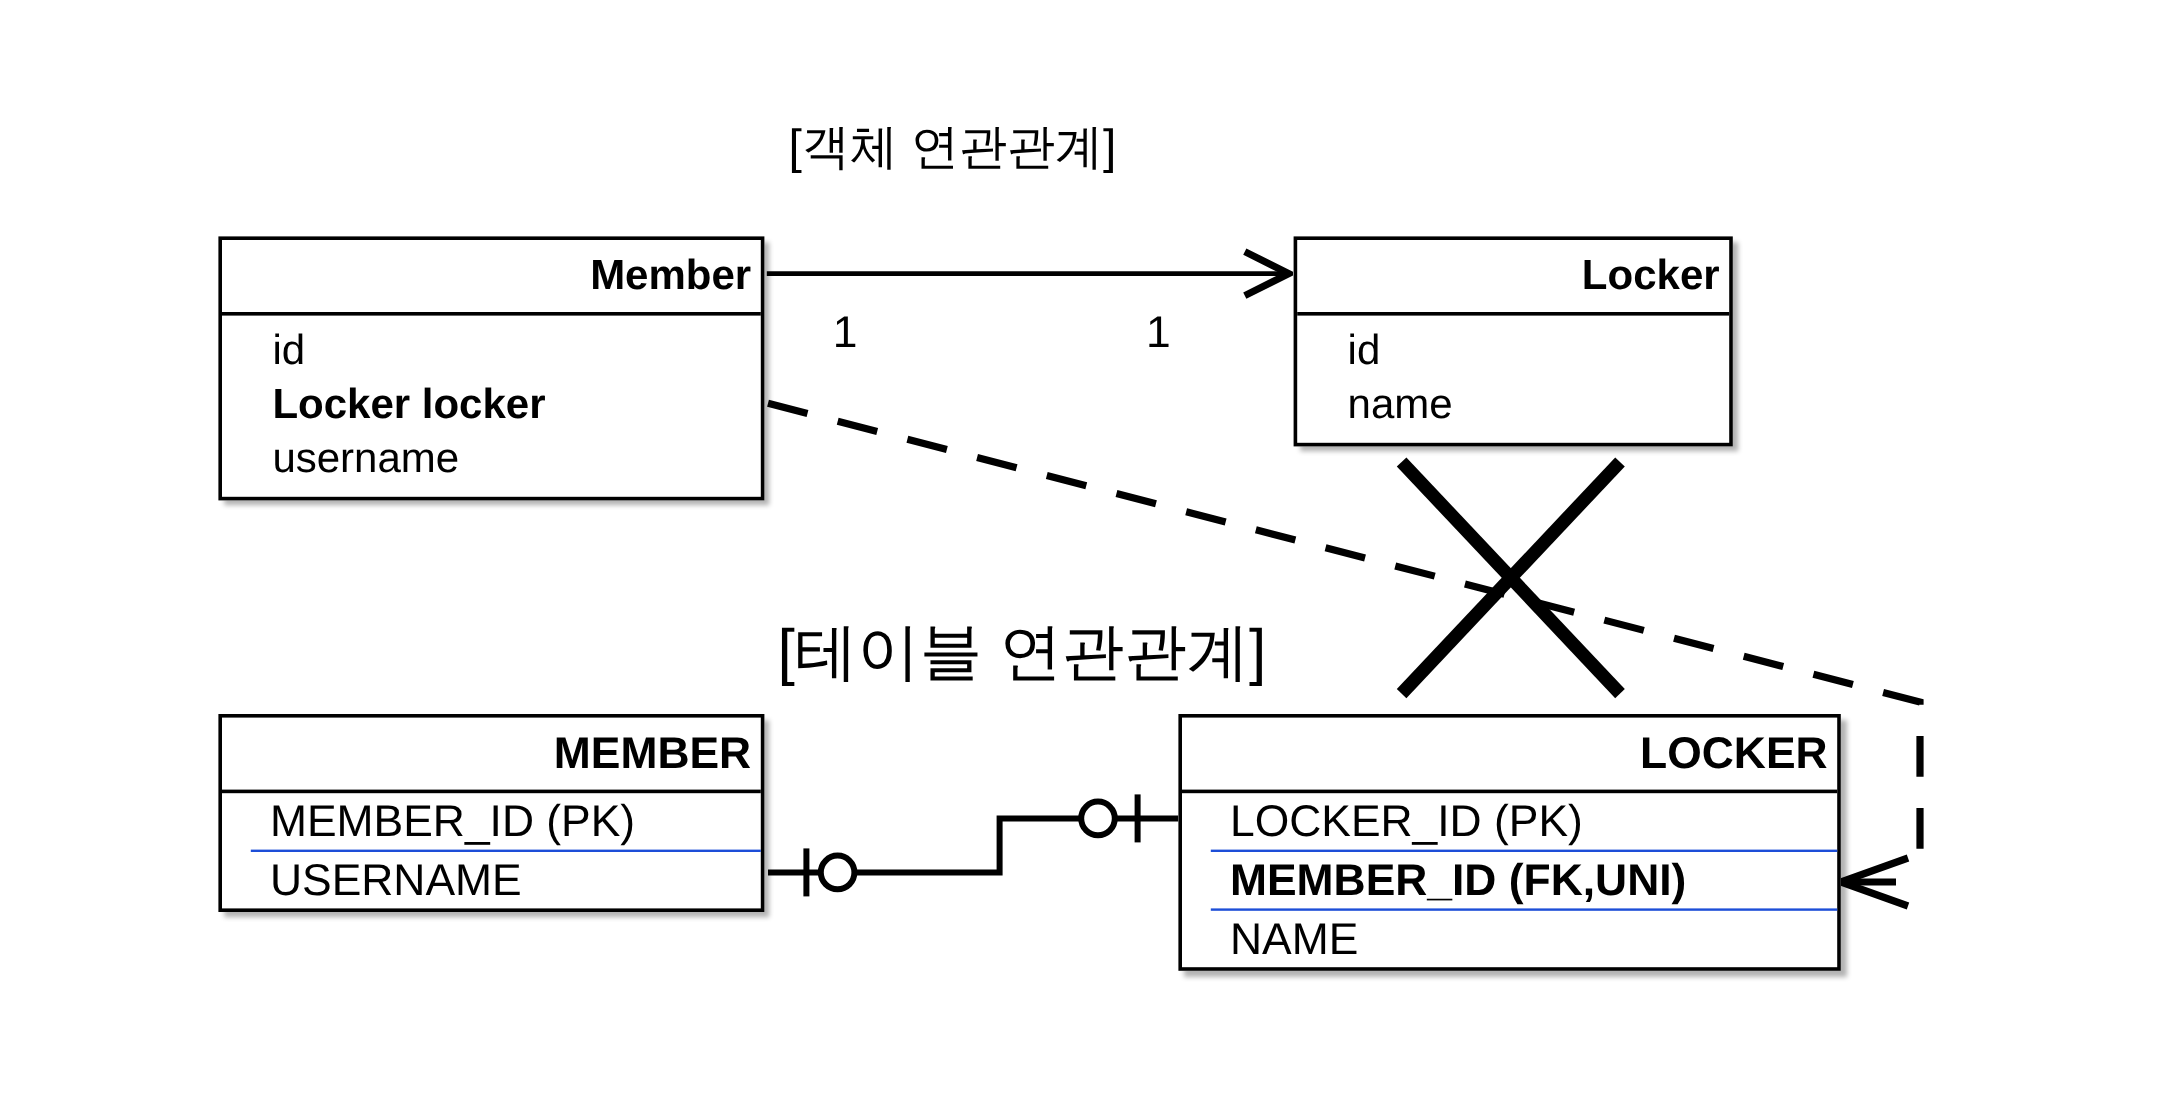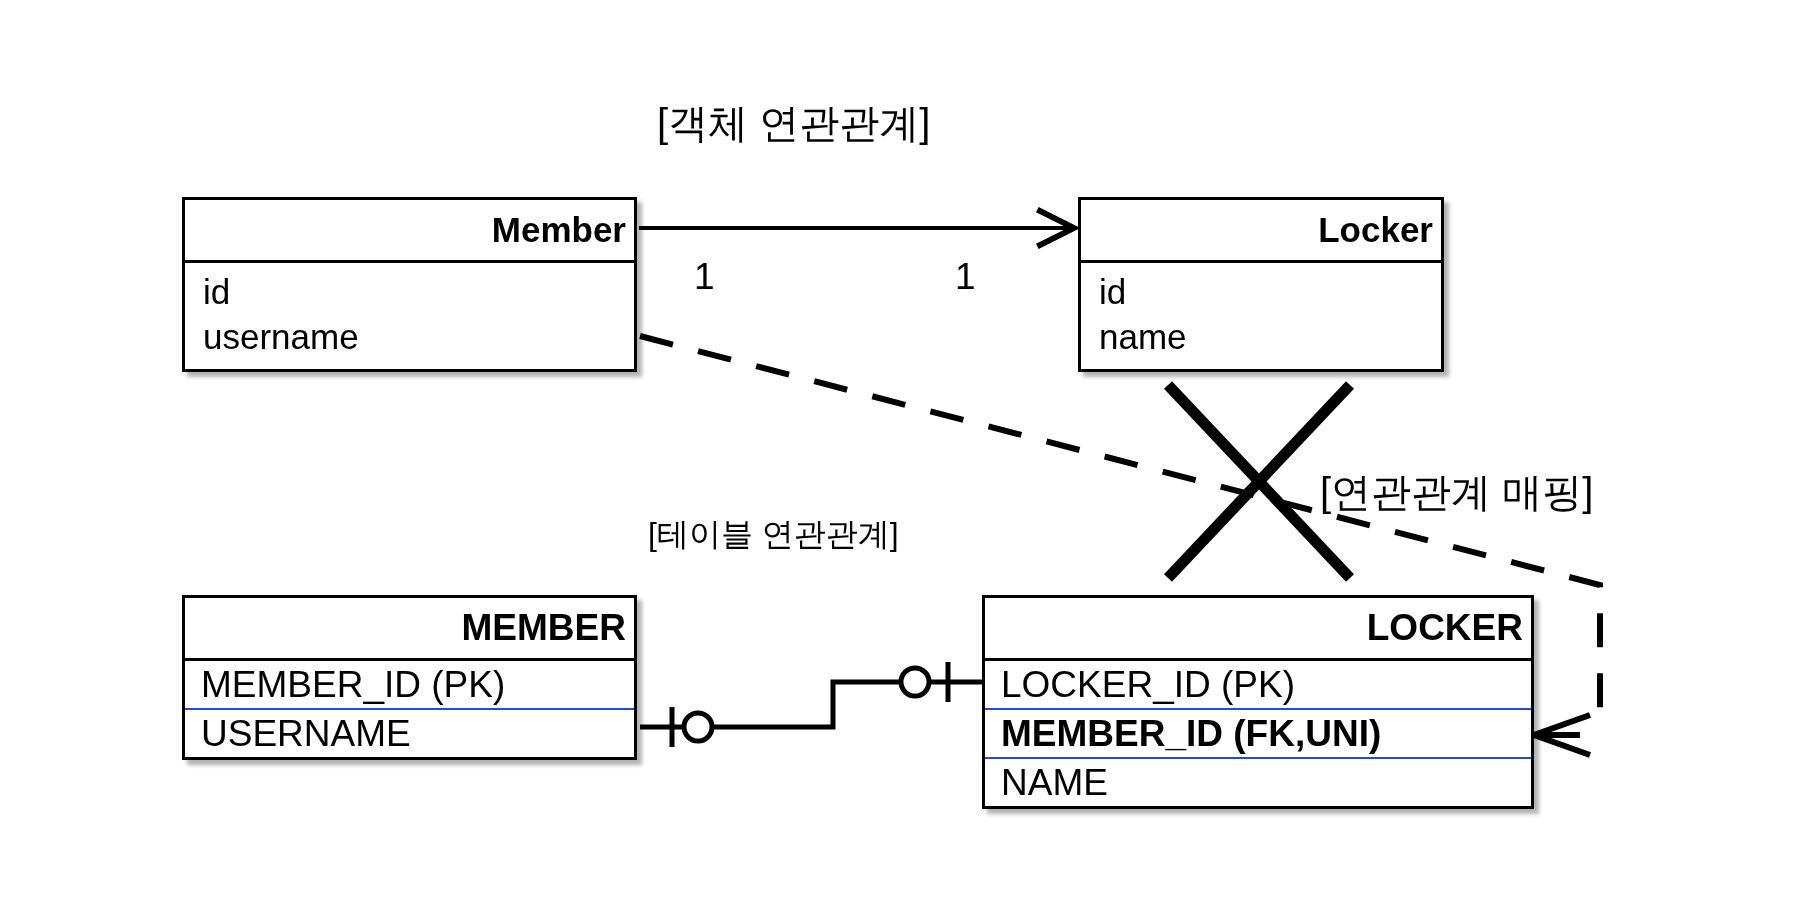--- a/index.html
+++ b/index.html
@@ -46,20 +46,21 @@
     border-bottom: 3px solid #000000;
     line-height: 1;
     white-space: nowrap;
   }
   .box .body {
     padding: 0;
   }
   .box .row {
     white-space: nowrap;
     line-height: 1;
+    margin-left: 24px;
   }
   .row.bold { font-weight: bold; }
 
   
   .obj .hdr   { font-size: 35px; padding: 12px 8px 13px; }
   .obj .row   { font-size: 35px; padding: 5px 0 5px 18px; }
   .obj .body  { padding: 6px 0 10px; }
 
   
   .tbl .hdr   { font-size: 37px; padding: 11px 8px 12px; }
@@ -73,21 +74,21 @@
   #locker-table  { left: 982px; top: 595px;  width: 552px; }
 
   
   .label {
     position: absolute;
     white-space: nowrap;
     line-height: 1;
     color: #000;
   }
   #label-object-assoc { left: 657px; top: 103px;  font-size: 40px; }
-  #label-table-assoc  { left: 648px; top: 518px;  font-size: 32px; }
+  #label-table-assoc  { left: 648px; top: 518px;  font-size: 52px; }
   #label-mapping      { left: 1320px; top: 472px; font-size: 40px; }
   .mult {
     position: absolute;
     font-size: 37px;
     line-height: 1;
   }
   #mult-left  { left: 694px; top: 258px; }
   #mult-right { left: 955px; top: 258px; }
 </style>
 </head>
@@ -127,30 +128,30 @@
 
       <circle cx="915" cy="682" r="14" fill="#fff" stroke="#000" stroke-width="5"></circle>
       <line x1="948" y1="662" x2="948" y2="702" stroke="#000" stroke-width="5"></line>
     </g>
   </svg>
 
   <div class="label" id="label-object-assoc">[객체 연관관계]</div>
 
   <div class="label" id="label-table-assoc">[테이블 연관관계]</div>
 
-  <div class="label" id="label-mapping">[연관관계 매핑]</div>
 
   <div class="mult" id="mult-left">1</div>
 
   <div class="mult" id="mult-right">1</div>
 
   <div class="box obj" id="member-entity">
     <div class="hdr">Member</div>
     <div class="body">
       <div class="row">id</div>
+      <div class="row bold">Locker locker</div>
       <div class="row">username</div>
     </div>
   </div>
 
   <div class="box obj" id="locker-entity">
     <div class="hdr">Locker</div>
     <div class="body">
       <div class="row">id</div>
       <div class="row">name</div>
     </div>

